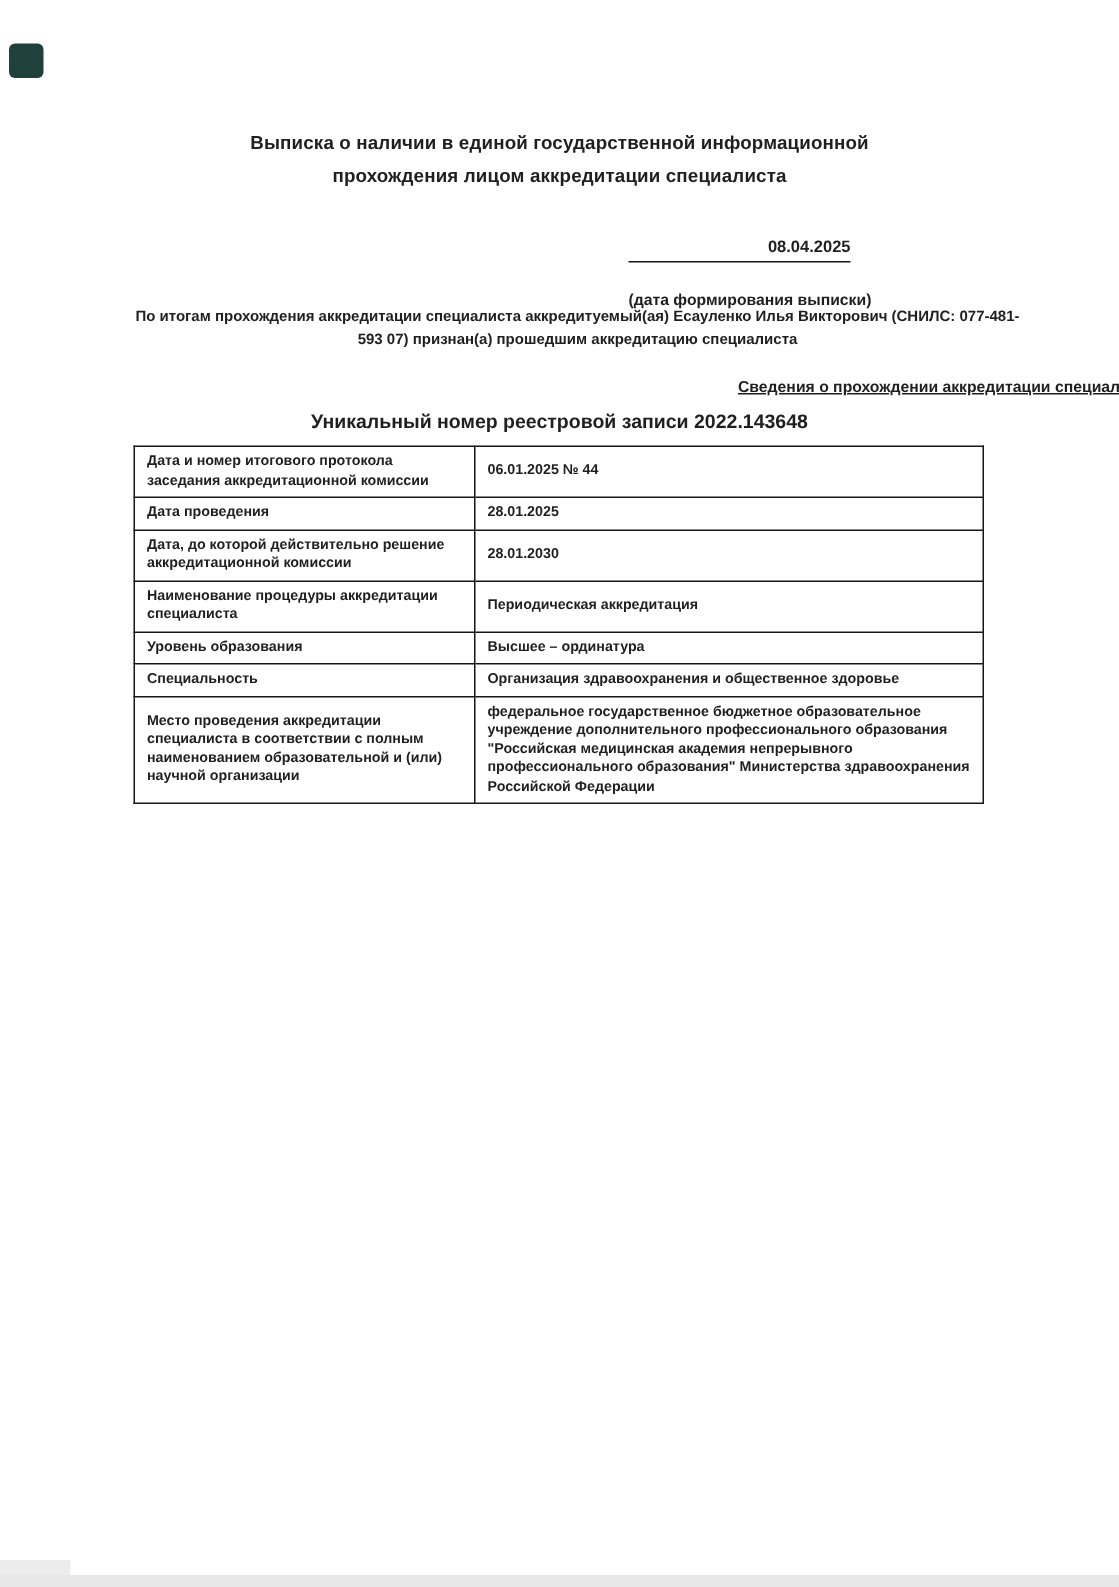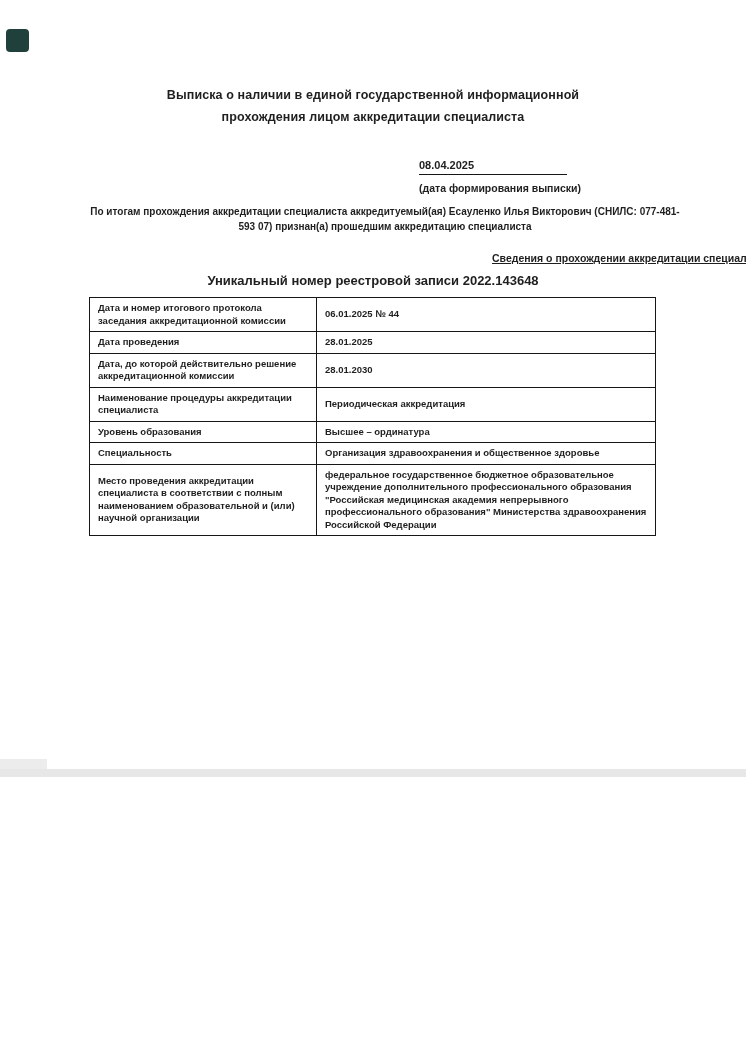--- a/index.html
+++ b/index.html
@@ -1,19 +1,19 @@
 <!DOCTYPE html>
 <html><head>
 <meta charset="utf-8">
 <style>
   html, body { margin: 0; padding: 0; background: #ffffff; }
   .page {
     position: relative;
     width: 746px;
-    height: 777px;
+    height: 1058px;
     background: #ffffff;
     overflow: hidden;
     font-family: "Liberation Sans", sans-serif;
     font-weight: 700;
     color: #1f1f1f;
   }
   .app-badge {
     position: absolute;
     left: 6px; top: 29px;
     width: 23px; height: 23px;
@@ -26,30 +26,30 @@
     width: 100%;
     text-align: center;
     font-size: 12.5px;
     line-height: 22px;
     letter-spacing: 0.1px;
   }
   .date-block {
     position: absolute;
     top: 159px; left: 419px;
     width: 148px;
-    text-align: left;
+    text-align: right;
   }
   .date-value {
     font-size: 11px;
     padding-bottom: 3px;
     border-bottom: 1.5px solid #161616;
   }
   .date-caption {
     font-size: 10.5px;
-    margin-top: 7px;
+    margin-top: 19px;
     white-space: nowrap;
   }
   .intro {
     position: absolute;
     top: 204px; left: 0;
     width: 100%;
     text-align: center;
     font-size: 10px;
     line-height: 15px;
     padding-left: 12px;

